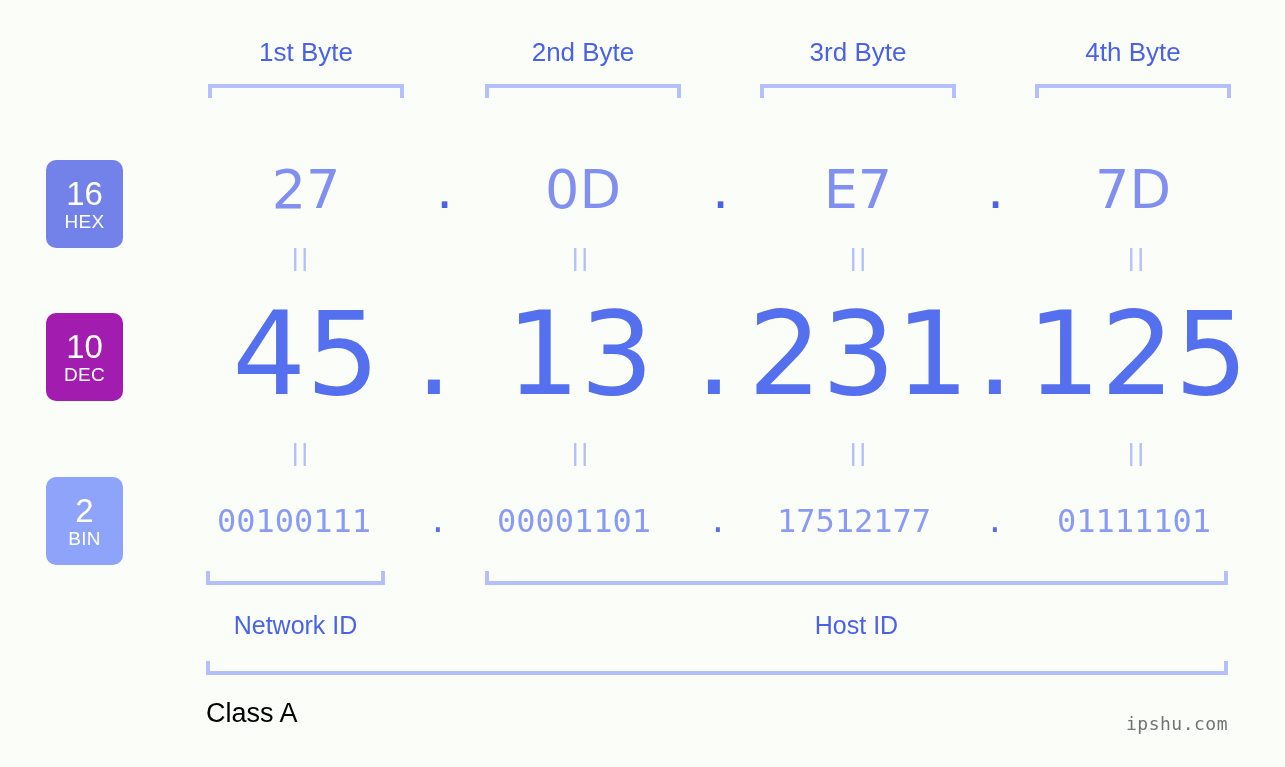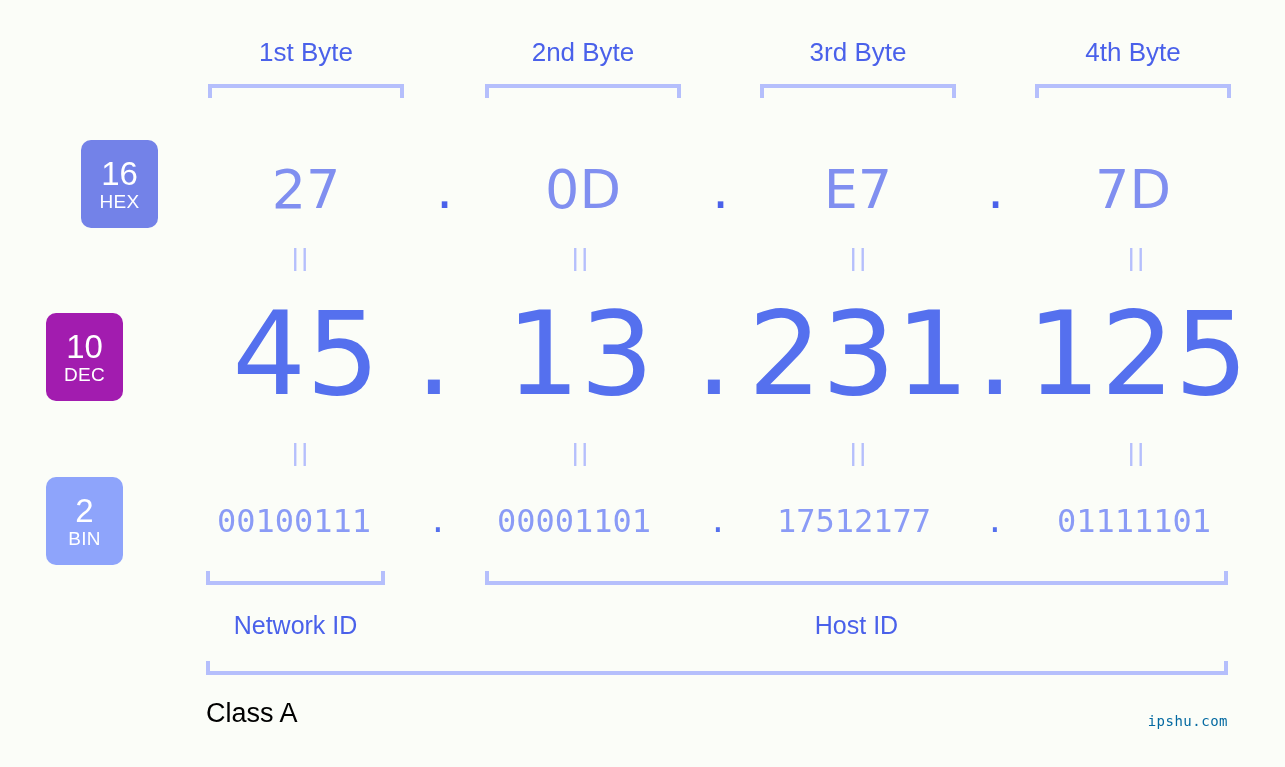--- a/index.html
+++ b/index.html
@@ -70,21 +70,21 @@
     font-size: 33px;
     line-height: 34px;
     font-weight: 400;
   }
   .badge .abbr {
     font-size: 19px;
     line-height: 21px;
     font-weight: 400;
     letter-spacing: 0.3px;
   }
-  #badge-hex { top: 140px; height: 88px; background: #7382e8; margin-left: 35px; }
+  #badge-hex { top: 160px; height: 88px; background: #7382e8; }
   #badge-dec { top: 313px; height: 88px; background: #a21caf; }
   #badge-bin { top: 477px; height: 88px; background: #8ea4fb; }
 
   
   .row { position: absolute; left: 0; width: 1285px; }
 
   .cell {
     position: absolute;
     text-align: center;
     white-space: nowrap;
@@ -165,22 +165,22 @@
     color: #000000;
     white-space: nowrap;
   }
 
   
   #watermark {
     position: absolute;
     right: 57px;
     top: 713px;
     font-family: "DejaVu Sans Mono", monospace;
-    font-size: 14px;
-    color: #0369a1;
+    font-size: 18px;
+    color: #737373;
     letter-spacing: 0.5px;
   }
 </style>
 </head>
 <body>
 
 <div class="stage">
 
   <div class="byte-label" style="left:208px;width:196px;">1st Byte</div>
   <div class="byte-label" style="left:485px;width:196px;">2nd Byte</div>

